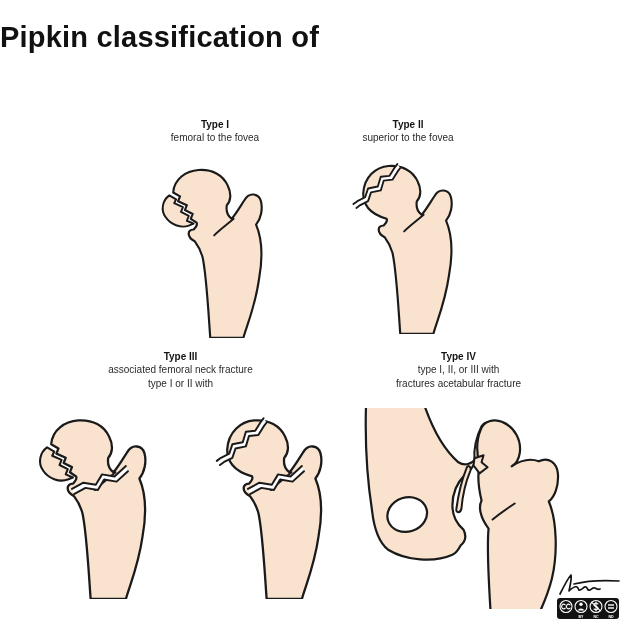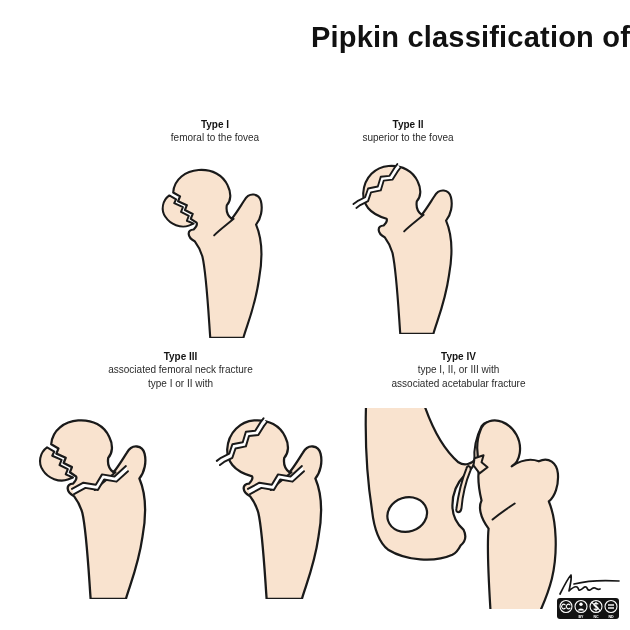--- a/index.html
+++ b/index.html
@@ -11,21 +11,21 @@
   }
   html,body{margin:0;padding:0;}
   body{background:#fff;}
   .canvas{
     position:relative;width:630px;height:630px;overflow:hidden;
     background:var(--c-background);
     font-family:"Liberation Sans", sans-serif;
   }
   .title{
     position:absolute;top:21px;left:0;width:630px;margin:0;
-    text-align:right;font-weight:bold;font-size:29px;line-height:1.17;
+    text-align:left;font-weight:bold;font-size:29px;line-height:1.17;
     color:var(--c-text);letter-spacing:0.2px;
   }
   .title span{display:block;}
   .caption{position:absolute;text-align:center;font-size:10px;line-height:1.34;color:#242424;}
   .caption .lab{font-weight:bold;color:#141414;display:block;}
   .caption .desc{display:block;color:#2b2b2b;}
   #cap1{left:115px;top:118px;width:200px;}
   #cap2{left:308px;top:118px;width:200px;}
   #cap3{left:28px;top:350px;width:305px;}
   #cap4{left:306px;top:350px;width:305px;}
@@ -68,21 +68,21 @@
     <span class="desc">superior to the fovea</span>
   </div>
   <div class="caption" id="cap3">
     <span class="lab">Type III</span>
     <span class="desc">associated femoral neck fracture</span>
     <span class="desc">type I or II with</span>
   </div>
   <div class="caption" id="cap4">
     <span class="lab">Type IV</span>
     <span class="desc">type I, II, or III with</span>
-    <span class="desc">associated acetabular fracture</span>
+    <span class="desc">fractures acetabular fracture</span>
   </div>
 
   <svg class="fig" id="fig1" viewBox="0 0 160 180">
     <path class="bone" d="M58,8 C72,7 83,13 88,24 C92,32 91,40 87,44 C86,50 88,55 92,58 C97,52 101,45 105,39 C110,30 120,32 122,40 C124,48 122,58 117,64 C123,78 124,98 120,120 C116,148 108,166 104,180 L70,180 C68,152 66,114 62,97 C60,90 57,85 54,81 C46,77 46,69 53,69 C56,66 57,64 56,62 L50,58 L52,53 L44,49 L46,44 L37,40 L39,35 L32,31 C33,17 45,9 58,8 Z"></path>
     <path class="line" d="M94,58 C87,64 80,69 74,75"></path>
     <path class="bone thin" d="M28,34 C21,39 19,49 24,56 C29,64 40,68 48,65 L53,63 L46,60 L48,55 L40,51 L42,46 L33,42 L35,38 Z"></path>
   </svg>
 
   <svg class="fig" id="fig2" viewBox="0 0 160 180">
     <path class="bone" d="M58,8 C72,7 83,13 88,24 C92,32 91,40 87,44 C86,50 88,55 92,58 C97,52 101,45 105,39 C110,30 120,32 122,40 C124,48 122,58 117,64 C123,78 124,98 120,120 C116,148 108,166 104,180 L70,180 C68,152 66,114 62,97 C60,90 57,85 54,81 C46,77 46,69 53,69 C56,66 57,64 56,62 C49,60 41,56 37,51 C33,46 32,41 32,36 C33,19 45,9 58,8 Z"></path>

